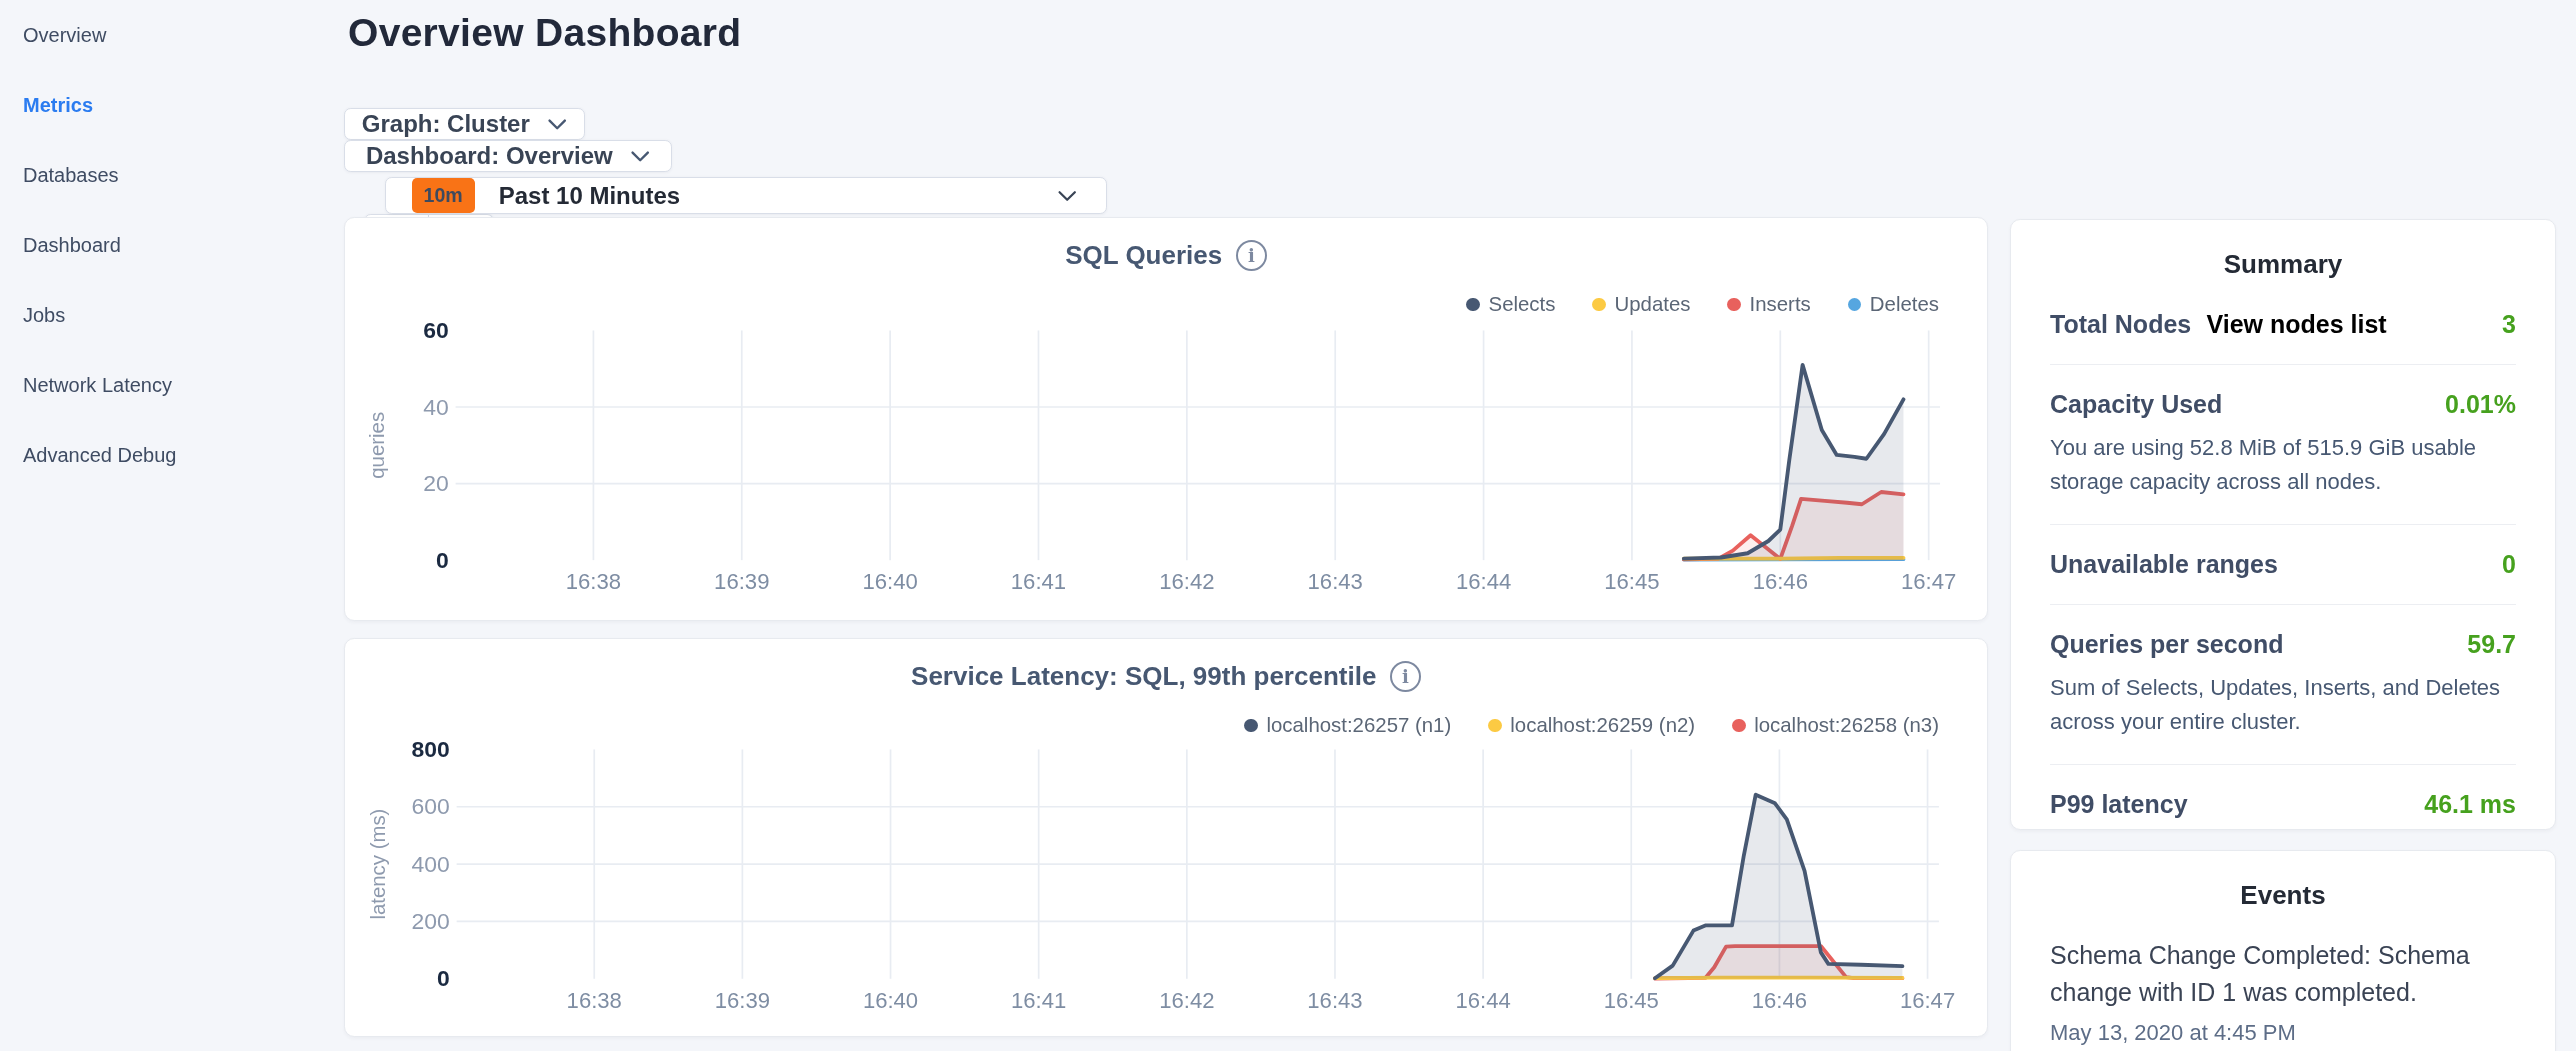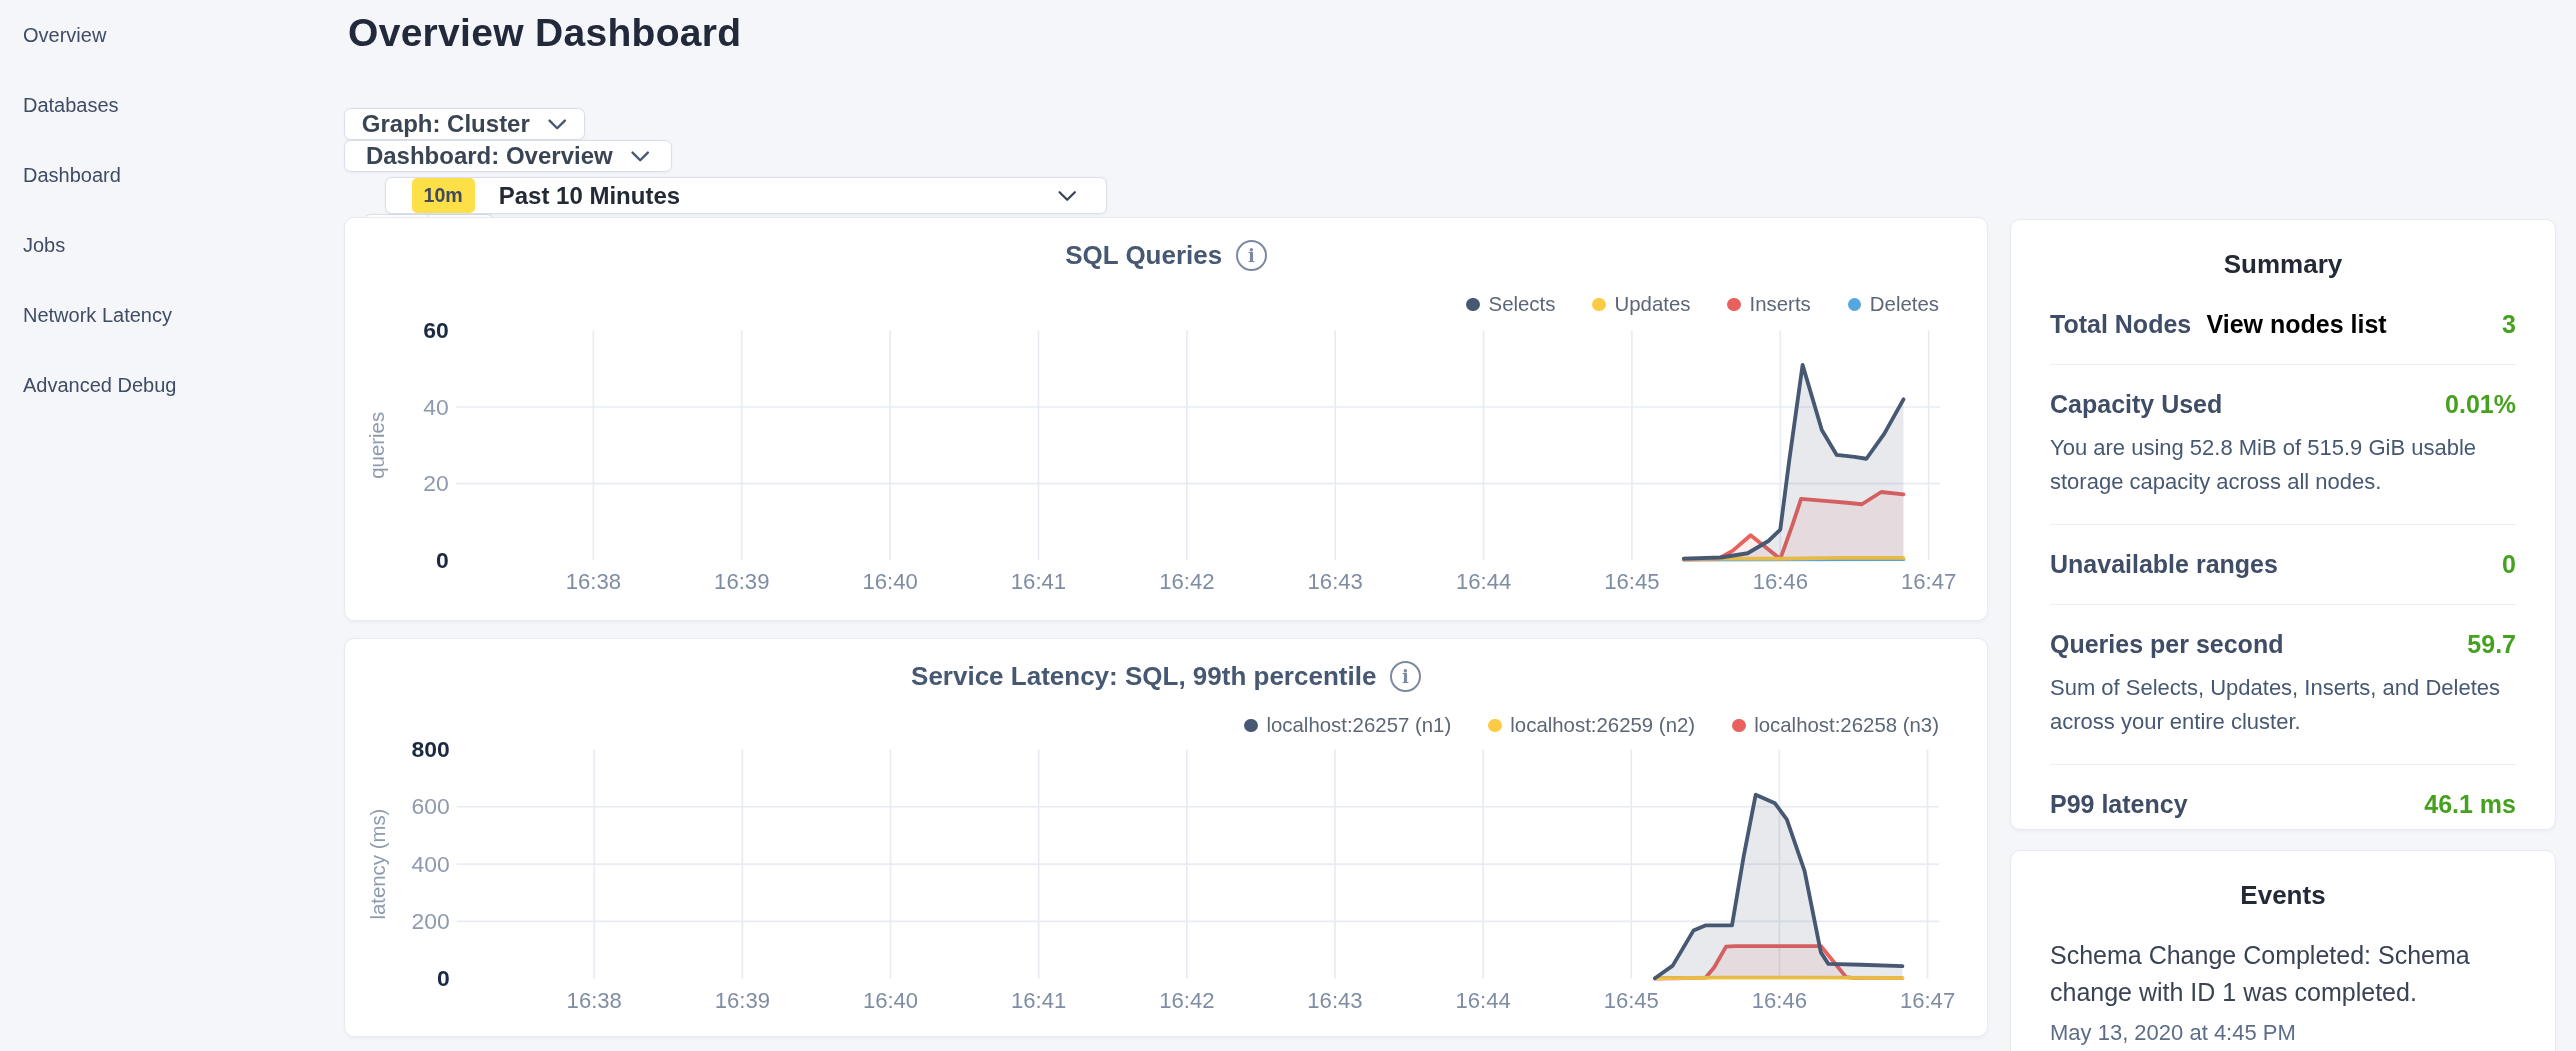--- a/index.html
+++ b/index.html
@@ -18,21 +18,21 @@
 
   
   .controls{position:absolute;left:344px;top:108px;height:68px;display:flex;align-items:stretch;flex-direction:column;}
   .cbtn{box-sizing:border-box;background:#fff;border:1.7px solid #d9dee8;border-radius:6.8px;
     display:flex;align-items:center;justify-content:center;font-weight:700;color:#394455;
     font-size:24px;box-shadow:0 0.9px 2.6px rgba(60,70,90,.06);cursor:pointer;}
   .dd-graph{width:241px;margin-right:47px;gap:17px;}
   .dd-dash{width:328px;gap:17px;}
   .vdiv{width:1.7px;background:#d8dde5;margin:3.4px 0 1.7px 20.4px;}
   .time-picker{width:722px;margin-left:41px;justify-content:flex-start;padding:0 25.5px;position:relative;}
-  .chip{background:#fde047;border-radius:5.1px;padding:6px 12px;font-size:19.6px;font-weight:700;
+  .chip{background:#f97316;border-radius:5.1px;padding:6px 12px;font-size:19.6px;font-weight:700;
     color:#3e4a5e;margin-right:24px;}
   .time-label{font-size:24px;font-weight:700;color:#242a35;}
   .time-picker .chev{position:absolute;right:29px;top:50%;transform:translateY(-50%);}
   .pager{margin-left:20.4px;display:flex;}
   .pager-prev{width:65px;border-radius:6.8px 0 0 6.8px;}
   .pager-next{width:65px;border-left:none;border-radius:0 6.8px 6.8px 0;}
   .now-btn{width:98px;margin-left:2px;color:#000000;}
 
   
   .card{position:absolute;box-sizing:border-box;background:#fff;border:1.7px solid #e7eaef;
@@ -69,20 +69,21 @@
   .event-text{margin:25.5px 0 0;font-size:25px;line-height:1.5;color:#3a4354;}
   .event-date{margin:8.5px 0 0;font-size:22px;color:#5d6d87;}
 </style>
 </head>
 <body>
 
 <div class="page">
 
   <nav class="sidebar">
       <div class="nav-item">Overview</div>
+      <div class="nav-item active">Metrics</div>
       <div class="nav-item">Databases</div>
       <div class="nav-item">Dashboard</div>
       <div class="nav-item">Jobs</div>
       <div class="nav-item">Network Latency</div>
       <div class="nav-item">Advanced Debug</div>
     </nav>
 
   <h1 class="page-title">Overview Dashboard</h1>
 
   <div class="controls">

